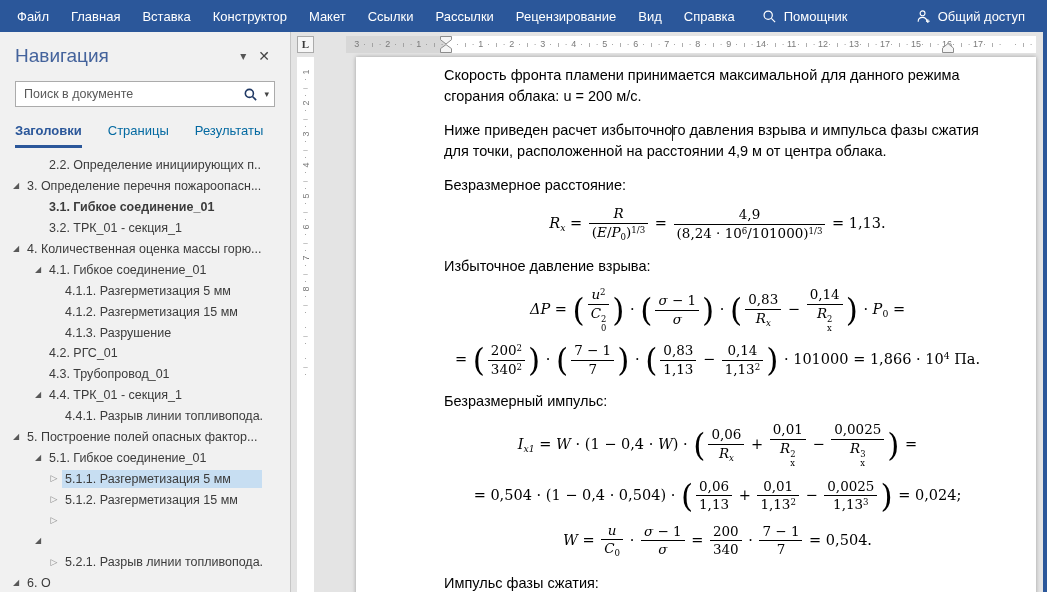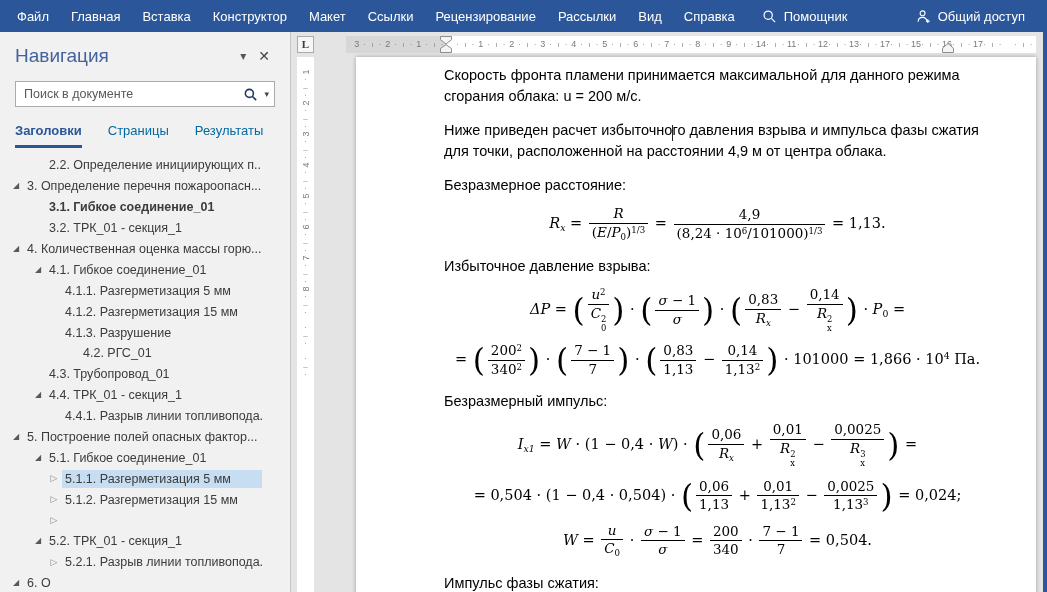--- a/index.html
+++ b/index.html
@@ -89,22 +89,22 @@
   <div class="win-edge"></div>
 
   <div class="ribbon">
     <div class="rtabs">
         <span class="rtab">Файл</span>
         <span class="rtab">Главная</span>
         <span class="rtab">Вставка</span>
         <span class="rtab">Конструктор</span>
         <span class="rtab">Макет</span>
         <span class="rtab">Ссылки</span>
+        <span class="rtab">Рассылки</span>
         <span class="rtab">Рецензирование</span>
-        <span class="rtab">Рассылки</span>
         <span class="rtab">Вид</span>
         <span class="rtab">Справка</span>
       </div>
     <div class="assistant">
       <svg class="ricon" viewBox="0 0 16 16">
         <circle cx="6.6" cy="6.6" r="4.4" fill="none" stroke="#fff" stroke-width="1.3"></circle>
         <line x1="10" y1="10" x2="14" y2="14" stroke="#fff" stroke-width="1.3"></line>
       </svg>
       <span>Помощник</span>
     </div>
@@ -172,21 +172,21 @@
             <span class="hl"><span>4.1.1. Разгерметизация 5 мм</span></span>
           </div>
           <div class="trow" style="padding-left: 46px;">
             <span class="arrow"></span>
             <span class="hl"><span>4.1.2. Разгерметизация 15 мм</span></span>
           </div>
           <div class="trow" style="padding-left: 46px;">
             <span class="arrow"></span>
             <span class="hl"><span>4.1.3. Разрушение</span></span>
           </div>
-          <div class="trow" style="padding-left: 30px; margin-left: 34px;">
+          <div class="trow" style="padding-left: 30px;">
             <span class="arrow"></span>
             <span class="hl"><span>4.2. РГС_01</span></span>
           </div>
           <div class="trow" style="padding-left: 30px;">
             <span class="arrow"></span>
             <span class="hl"><span>4.3. Трубопровод_01</span></span>
           </div>
           <div class="trow" style="padding-left: 30px;">
             <span class="arrow">◢</span>
             <span class="hl"><span>4.4. ТРК_01 - секция_1</span></span>
@@ -209,21 +209,20 @@
           </div>
           <div class="trow" style="padding-left: 46px;">
             <span class="arrow col">▷</span>
             <span class="hl"><span>5.1.2. Разгерметизация 15 мм</span></span>
           </div>
           <div class="trow" style="padding-left: 46px;">
             <span class="arrow col">▷</span>
           </div>
           <div class="trow" style="padding-left: 30px;">
             <span class="arrow">◢</span>
-            <span class="hl"><span>5.2. ТРК_01 - секция_1</span></span>
           </div>
           <div class="trow" style="padding-left: 46px;">
             <span class="arrow col">▷</span>
             <span class="hl"><span>5.2.1. Разрыв линии топливопода...</span></span>
           </div>
           <div class="trow" style="padding-left: 8px;">
             <span class="arrow">◢</span>
             <span class="hl"><span>6. О</span></span>
           </div>
         </div>

